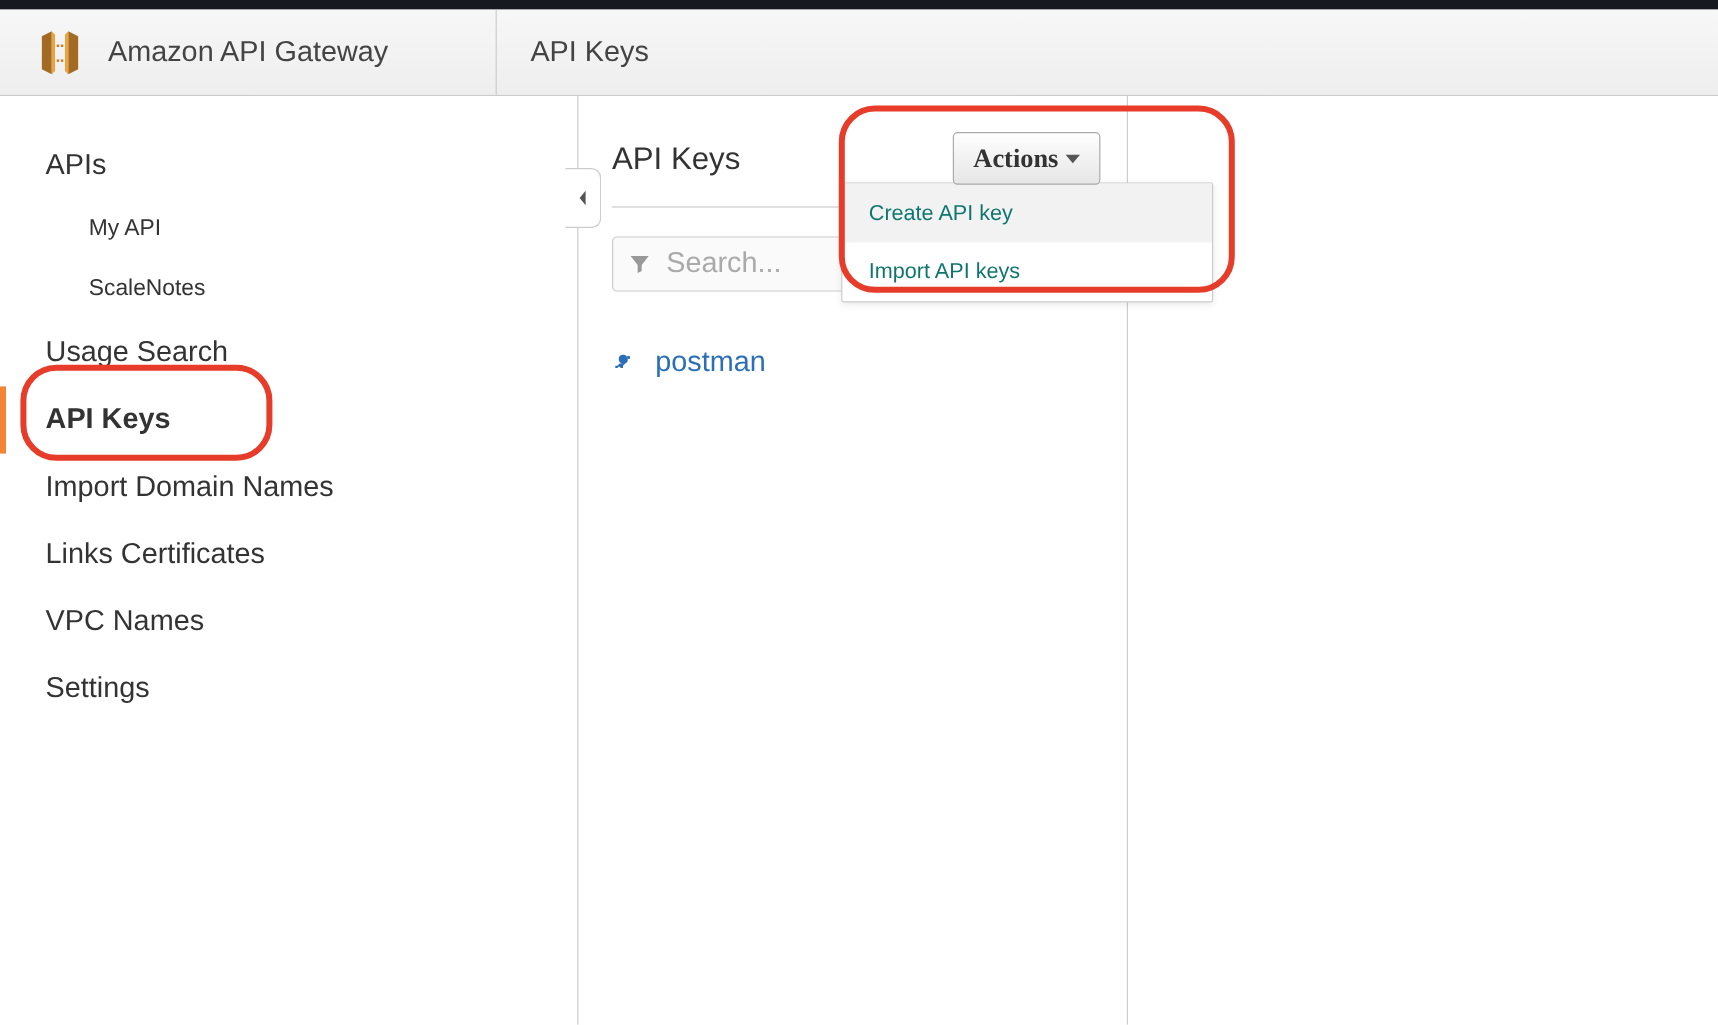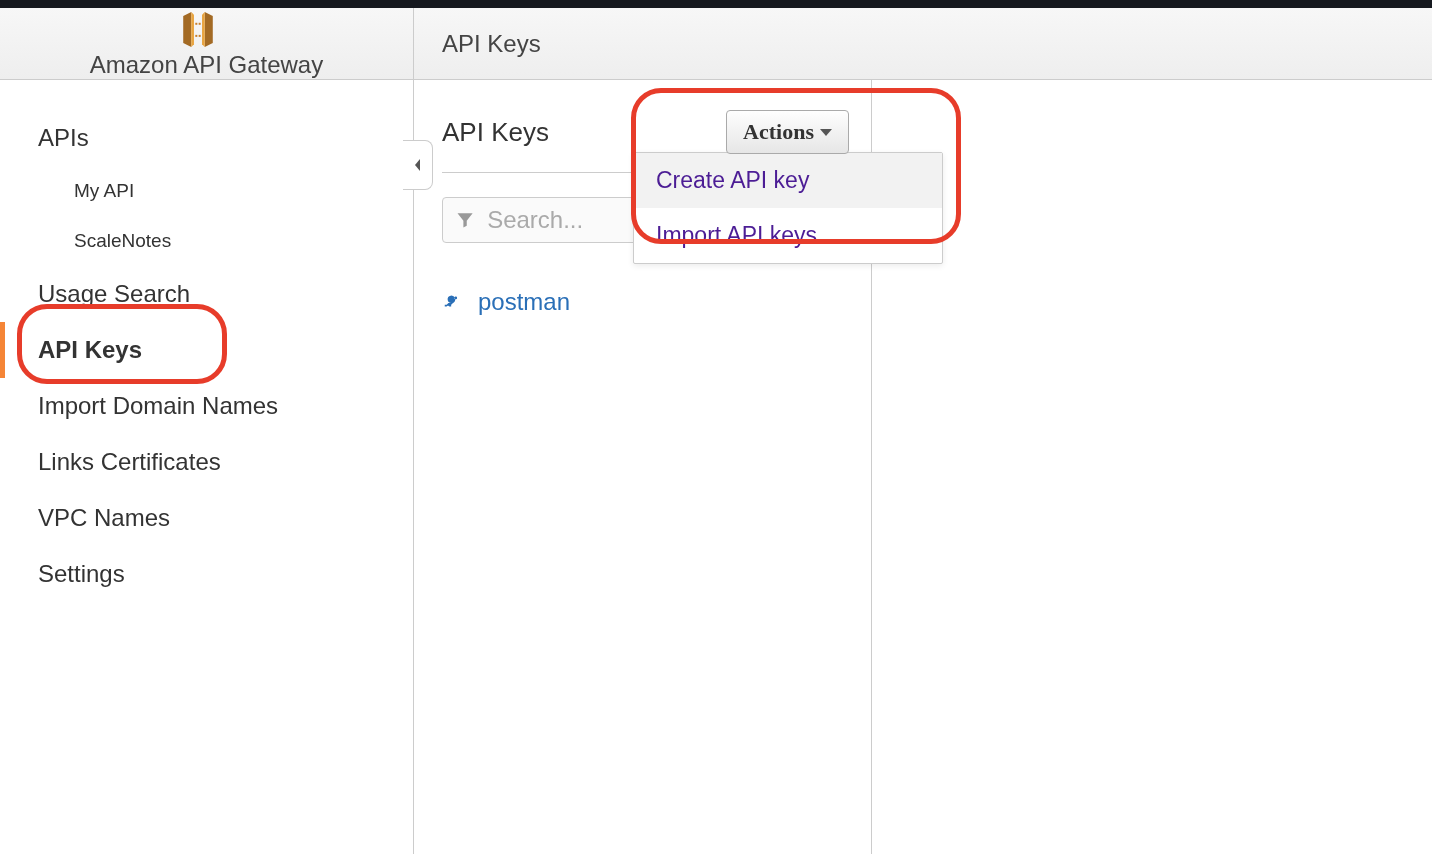--- a/index.html
+++ b/index.html
@@ -20,42 +20,41 @@
       background: linear-gradient(#f7f7f7, #eeeeee);
       border-bottom: 1px solid #ccc;
     }
     .header-service {
       display: flex;
       align-items: center;
       padding: 0 28px;
       height: 100%;
       border-right: 1px solid #ccc;
       width: 414px;
-      flex-direction: column;
     }
     .service-icon {
       width: 44px;
       height: 44px;
       margin-right: 18px;
     }
     .service-name {
       font-size: 24px;
       color: #444;
     }
     .header-breadcrumb {
       padding: 0 28px;
       font-size: 24px;
       color: #444;
     }
     .main-area {
       display: flex;
       height: calc(854px - 80px);
     }
     .sidebar {
-      width: 414px;
+      width: 482px;
       border-right: 1px solid #ccc;
       padding: 30px 0 0 0;
       position: relative;
     }
     .sidebar-collapse-tab {
       position: absolute;
       right: -20px;
       top: 60px;
       width: 30px;
       height: 50px;
@@ -183,22 +182,22 @@
       top: 72px;
       width: 310px;
       background: #fff;
       border: 1px solid #ccc;
       border-radius: 2px;
       box-shadow: 0 2px 6px rgba(0,0,0,0.08);
       z-index: 5;
     }
     .dropdown-item {
       padding: 14px 22px;
-      font-size: 23px;
-      color: #4c1d95;
+      font-size: 18px;
+      color: #0f766e;
       cursor: pointer;
     }
     .dropdown-item.hovered { background: #f2f2f2; }
     .actions-wrapper { position: relative; z-index: 10;}
   </style>
 </head>
 <body>
 
 <div class="top-black-bar"></div>
 

